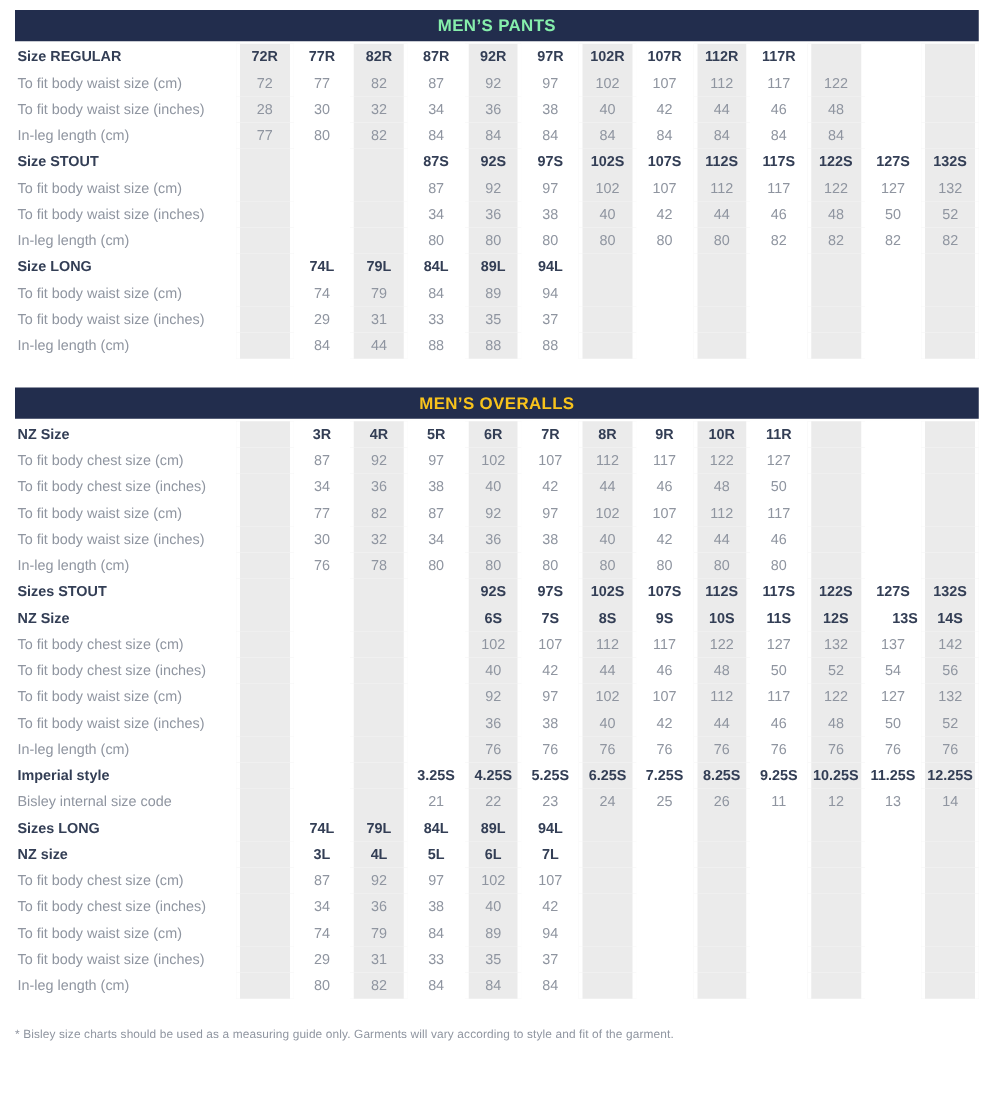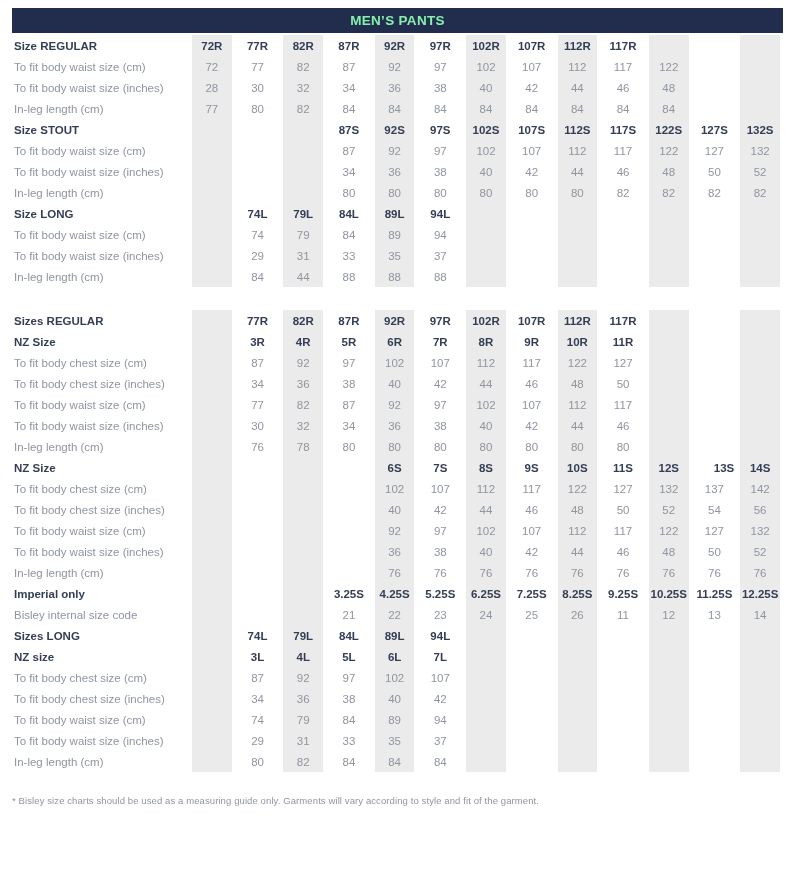--- a/index.html
+++ b/index.html
@@ -260,38 +260,25 @@
             <td></td>
             <td></td>
             <td></td>
             <td></td>
           </tr>
         </tbody>
     </table>
   </div>
 
   <div class="chart-table-wrap">
+    <div class="table-header" style="background: rgb(34, 45, 77); color: rgb(248, 195, 28);">
+      <span>MEN’S OVERALLS</span>
+    </div>
     <table class="size-table">
       <tbody>
-          <tr class="bold-row">
-            <td class="label" style="color: rgb(51, 62, 85);">Sizes REGULAR</td>
-            <td style="color: rgb(51, 62, 85);"></td>
-            <td style="color: rgb(51, 62, 85);">77R</td>
-            <td style="color: rgb(51, 62, 85);">82R</td>
-            <td style="color: rgb(51, 62, 85);">87R</td>
-            <td style="color: rgb(51, 62, 85);">92R</td>
-            <td style="color: rgb(51, 62, 85);">97R</td>
-            <td style="color: rgb(51, 62, 85);">102R</td>
-            <td style="color: rgb(51, 62, 85);">107R</td>
-            <td style="color: rgb(51, 62, 85);">112R</td>
-            <td style="color: rgb(51, 62, 85);">117R</td>
-            <td style="color: rgb(51, 62, 85);"></td>
-            <td style="color: rgb(51, 62, 85);"></td>
-            <td style="color: rgb(51, 62, 85);"></td>
-          </tr>
           <tr class="bold-row">
             <td class="label" style="color: rgb(51, 62, 85);">NZ Size</td>
             <td style="color: rgb(51, 62, 85);"></td>
             <td style="color: rgb(51, 62, 85);">3R</td>
             <td style="color: rgb(51, 62, 85);">4R</td>
             <td style="color: rgb(51, 62, 85);">5R</td>
             <td style="color: rgb(51, 62, 85);">6R</td>
             <td style="color: rgb(51, 62, 85);">7R</td>
             <td style="color: rgb(51, 62, 85);">8R</td>
             <td style="color: rgb(51, 62, 85);">9R</td>
@@ -375,20 +362,36 @@
             <td>80</td>
             <td>80</td>
             <td>80</td>
             <td>80</td>
             <td>80</td>
             <td></td>
             <td></td>
             <td></td>
           </tr>
           <tr class="bold-row">
+            <td class="label" style="color: rgb(51, 62, 85);">Sizes STOUT</td>
+            <td style="color: rgb(51, 62, 85);"></td>
+            <td style="color: rgb(51, 62, 85);"></td>
+            <td style="color: rgb(51, 62, 85);"></td>
+            <td style="color: rgb(51, 62, 85);"></td>
+            <td style="color: rgb(51, 62, 85);">92S</td>
+            <td style="color: rgb(51, 62, 85);">97S</td>
+            <td style="color: rgb(51, 62, 85);">102S</td>
+            <td style="color: rgb(51, 62, 85);">107S</td>
+            <td style="color: rgb(51, 62, 85);">112S</td>
+            <td style="color: rgb(51, 62, 85);">117S</td>
+            <td style="color: rgb(51, 62, 85);">122S</td>
+            <td style="color: rgb(51, 62, 85);">127S</td>
+            <td style="color: rgb(51, 62, 85);">132S</td>
+          </tr>
+          <tr class="bold-row">
             <td class="label" style="color: rgb(51, 62, 85);">NZ Size</td>
             <td style="color: rgb(51, 62, 85);"></td>
             <td style="color: rgb(51, 62, 85);"></td>
             <td style="color: rgb(51, 62, 85);"></td>
             <td style="color: rgb(51, 62, 85);"></td>
             <td style="color: rgb(51, 62, 85);">6S</td>
             <td style="color: rgb(51, 62, 85);">7S</td>
             <td style="color: rgb(51, 62, 85);">8S</td>
             <td style="color: rgb(51, 62, 85);">9S</td>
             <td style="color: rgb(51, 62, 85);">10S</td>
@@ -471,21 +474,21 @@
             <td>76</td>
             <td>76</td>
             <td>76</td>
             <td>76</td>
             <td>76</td>
             <td>76</td>
             <td>76</td>
             <td>76</td>
           </tr>
           <tr class="bold-row">
-            <td class="label" style="color: rgb(51, 62, 85);">Imperial only</td>
+            <td class="label" style="color: rgb(51, 62, 85);">Imperial style</td>
             <td style="color: rgb(51, 62, 85);"></td>
             <td style="color: rgb(51, 62, 85);"></td>
             <td style="color: rgb(51, 62, 85);"></td>
             <td style="color: rgb(51, 62, 85);">3.25S</td>
             <td style="color: rgb(51, 62, 85);">4.25S</td>
             <td style="color: rgb(51, 62, 85);">5.25S</td>
             <td style="color: rgb(51, 62, 85);">6.25S</td>
             <td style="color: rgb(51, 62, 85);">7.25S</td>
             <td style="color: rgb(51, 62, 85);">8.25S</td>
             <td style="color: rgb(51, 62, 85);">9.25S</td>

